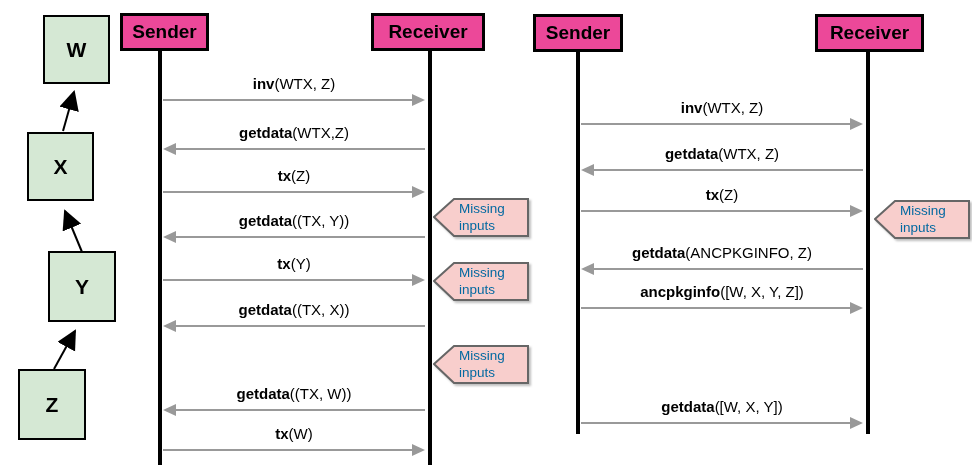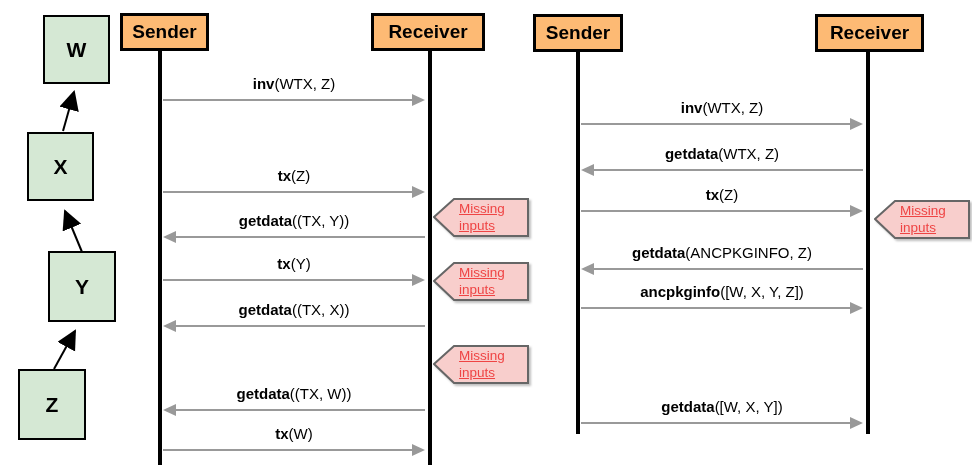--- a/index.html
+++ b/index.html
@@ -9,21 +9,21 @@
   }
   
   .txbox {
     position:absolute; background:#d5e8d4; border:2px solid #000;
     display:flex; align-items:center; justify-content:center;
     font-weight:bold; font-size:21px; color:#000;
   }
   #chain-svg { position:absolute; left:0; top:0; }
   
   .actor-box {
-    position:absolute; background:#fdba74; border:3px solid #000;
+    position:absolute; background:#ec4899; border:3px solid #000;
     display:flex; align-items:center; justify-content:center;
     font-weight:bold; font-size:19px; color:#000;
   }
   .lifeline { position:absolute; width:4px; background:#000; }
   
   .msg { position:absolute; }
   .msg-label {
     text-align:center; font-size:15px; color:#000; line-height:18px;
     white-space:nowrap;
   }
@@ -39,21 +39,21 @@
   }
   .msg-arrow.left .head {
     left:0; border-top:6px solid transparent; border-bottom:6px solid transparent;
     border-right:13px solid #999999;
   }
   
   .callout { position:absolute; width:97px; height:41px; }
   .callout svg { position:absolute; left:0; top:0; filter:drop-shadow(2px 2px 1px rgba(0,0,0,0.25)); }
   .callout .callout-text {
     position:absolute; left:26px; top:3px; width:66px;
-    font-size:13.5px; line-height:17px; color:#ef4444;text-decoration:underline;
+    font-size:13.5px; line-height:17px; color:#0369a1;
   }
 </style>
 </head>
 <body>
 
 <div id="canvas">
 
   <svg id="chain-svg" width="130" height="473">
     <defs>
       <marker id="ah" markerWidth="11" markerHeight="11" refX="9" refY="5" orient="auto">
@@ -87,20 +87,27 @@
   <div class="lifeline" style="left:158px; top:51px; height:414px;"></div>
   <div class="lifeline" style="left:428px; top:51px; height:414px;"></div>
 
   <div class="msg" style="left:163px; top:75px; width:262px;">
     <div class="msg-label"><span class="mname">inv</span><span>(WTX, Z)</span></div>
     <div class="msg-arrow right">
         <div class="shaft"></div>
         <div class="head"></div>
       </div>
   </div>
+  <div class="msg" style="left:163px; top:124px; width:262px;">
+    <div class="msg-label"><span class="mname">getdata</span><span>(WTX,Z)</span></div>
+    <div class="msg-arrow left">
+        <div class="shaft"></div>
+        <div class="head"></div>
+      </div>
+  </div>
   <div class="msg" style="left:163px; top:167px; width:262px;">
     <div class="msg-label"><span class="mname">tx</span><span>(Z)</span></div>
     <div class="msg-arrow right">
         <div class="shaft"></div>
         <div class="head"></div>
       </div>
   </div>
   <div class="msg" style="left:163px; top:212px; width:262px;">
     <div class="msg-label"><span class="mname">getdata</span><span>((TX, Y))</span></div>
     <div class="msg-arrow left">

